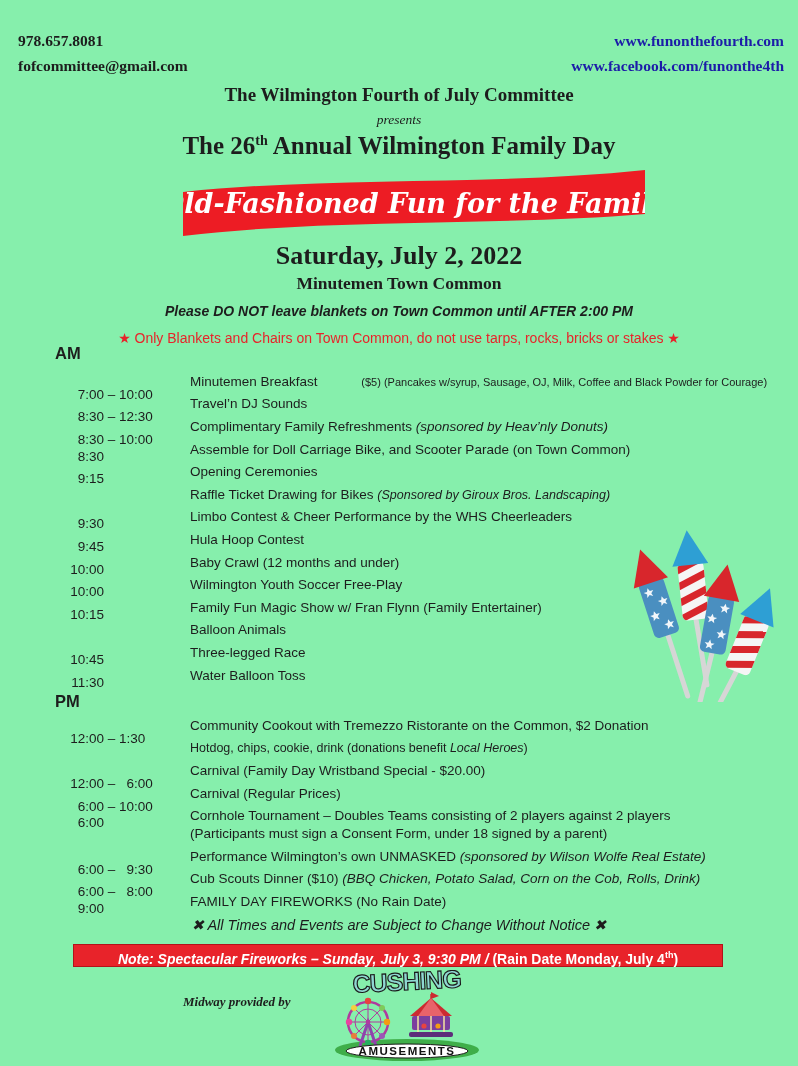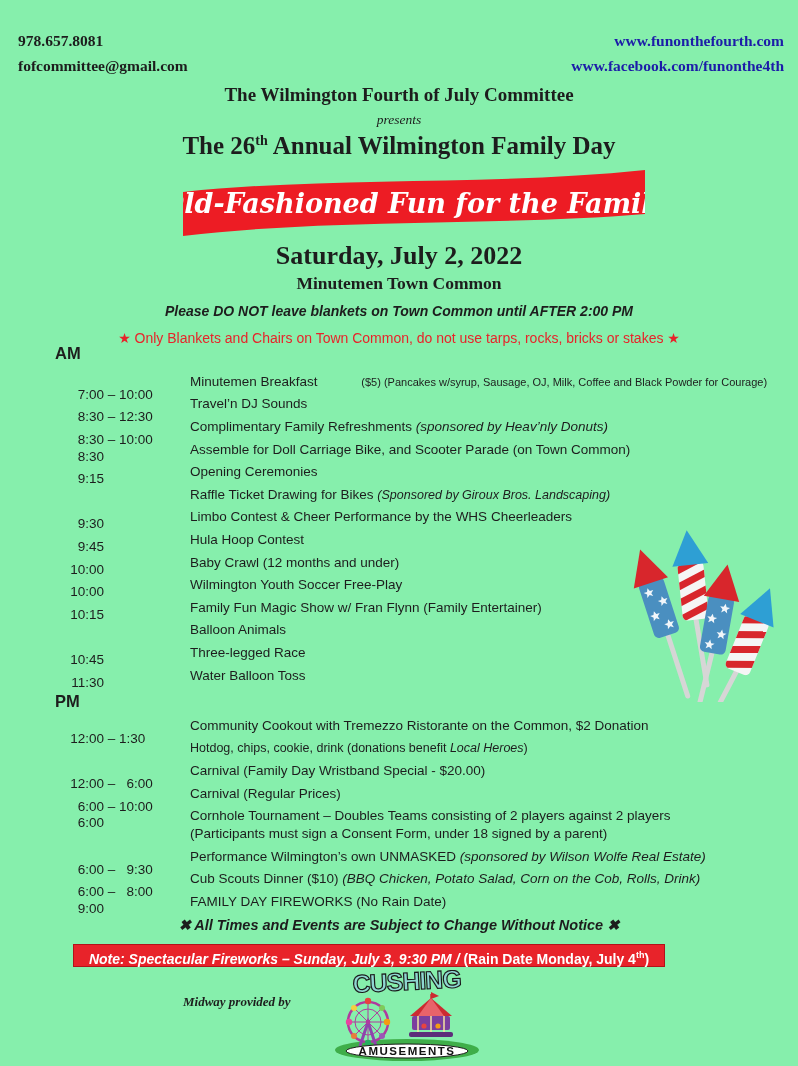--- a/index.html
+++ b/index.html
@@ -28,22 +28,22 @@
   .row{display:flex;align-items:center;height:22.6px;padding-left:47px;font-size:13.5px;gap:13px;}
   .row.tight{margin-top:-4.5px;}
   .time{display:flex;width:115px;flex:none;align-items:baseline;}
   .t-start{width:57px;flex:none;text-align:right;}
   .t-rest{white-space:pre;margin-top:26px;}
   .desc{margin-left:15px;white-space:nowrap;}
   .desc .it{font-style:italic;}
   .desc .sm{font-size:12.5px;margin-top:12px;}
   .desc .xs{font-size:11px;margin-left:40px;}
   
-  .change{left:0;right:0;top:917px;text-align:center;font-weight:bold;font-style:italic;font-size:14.5px;}
-  .notebar{left:73px;top:944px;width:592px;height:23px;background:var(--red,#e8232a);
+  .change{left:0;right:0;top:917px;text-align:center;font-weight:normal;font-style:italic;font-size:14.5px;}
+  .notebar{left:73px;top:944px;width:650px;height:23px;background:var(--red,#e8232a);
            border:1px solid #b3121a;box-sizing:border-box;text-align:center;color:#fff;
            font-weight:bold;font-size:14px;line-height:21px;}
   .notebar .it{font-style:italic;}
   .notebar sup{font-size:9px;}
   .midway{left:183px;top:994px;font-style:italic;font-weight:600;font-size:13px;}
   .logo{left:318px;top:970px;width:178px;height:96px;}
   .rockets{left:610px;top:500px;width:174px;height:202px;}
 </style>
 </head>
 <body>

